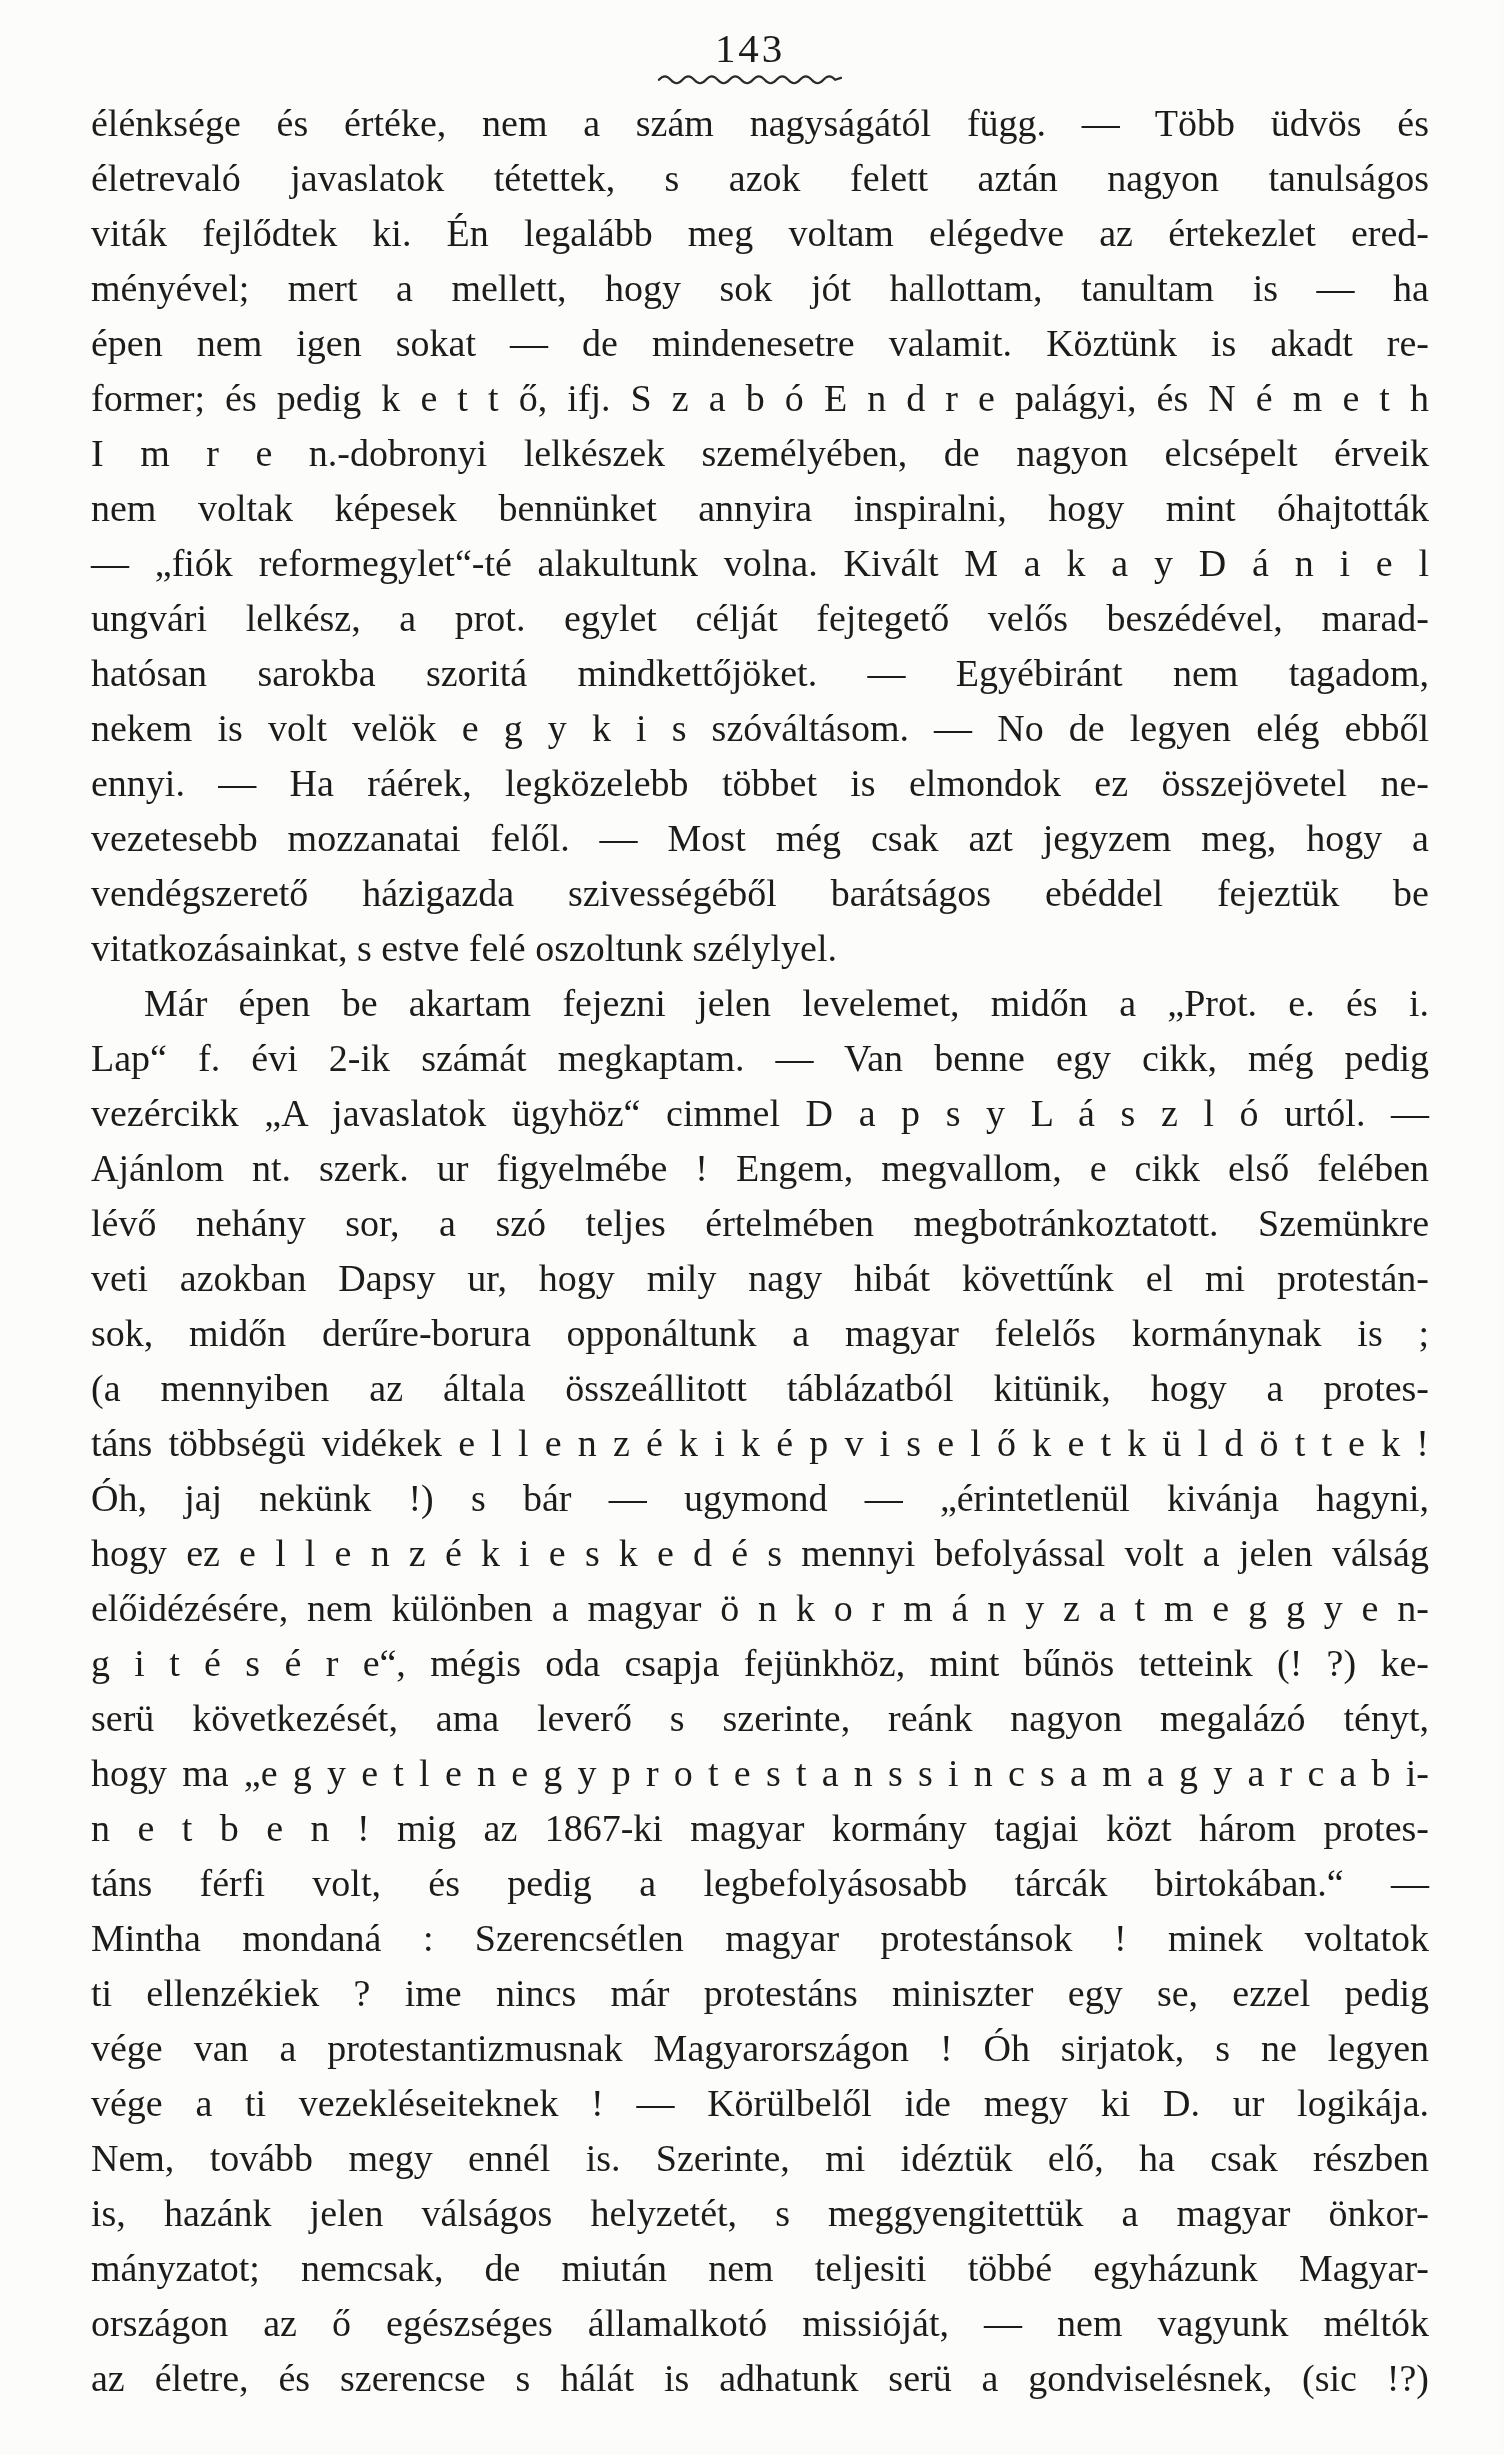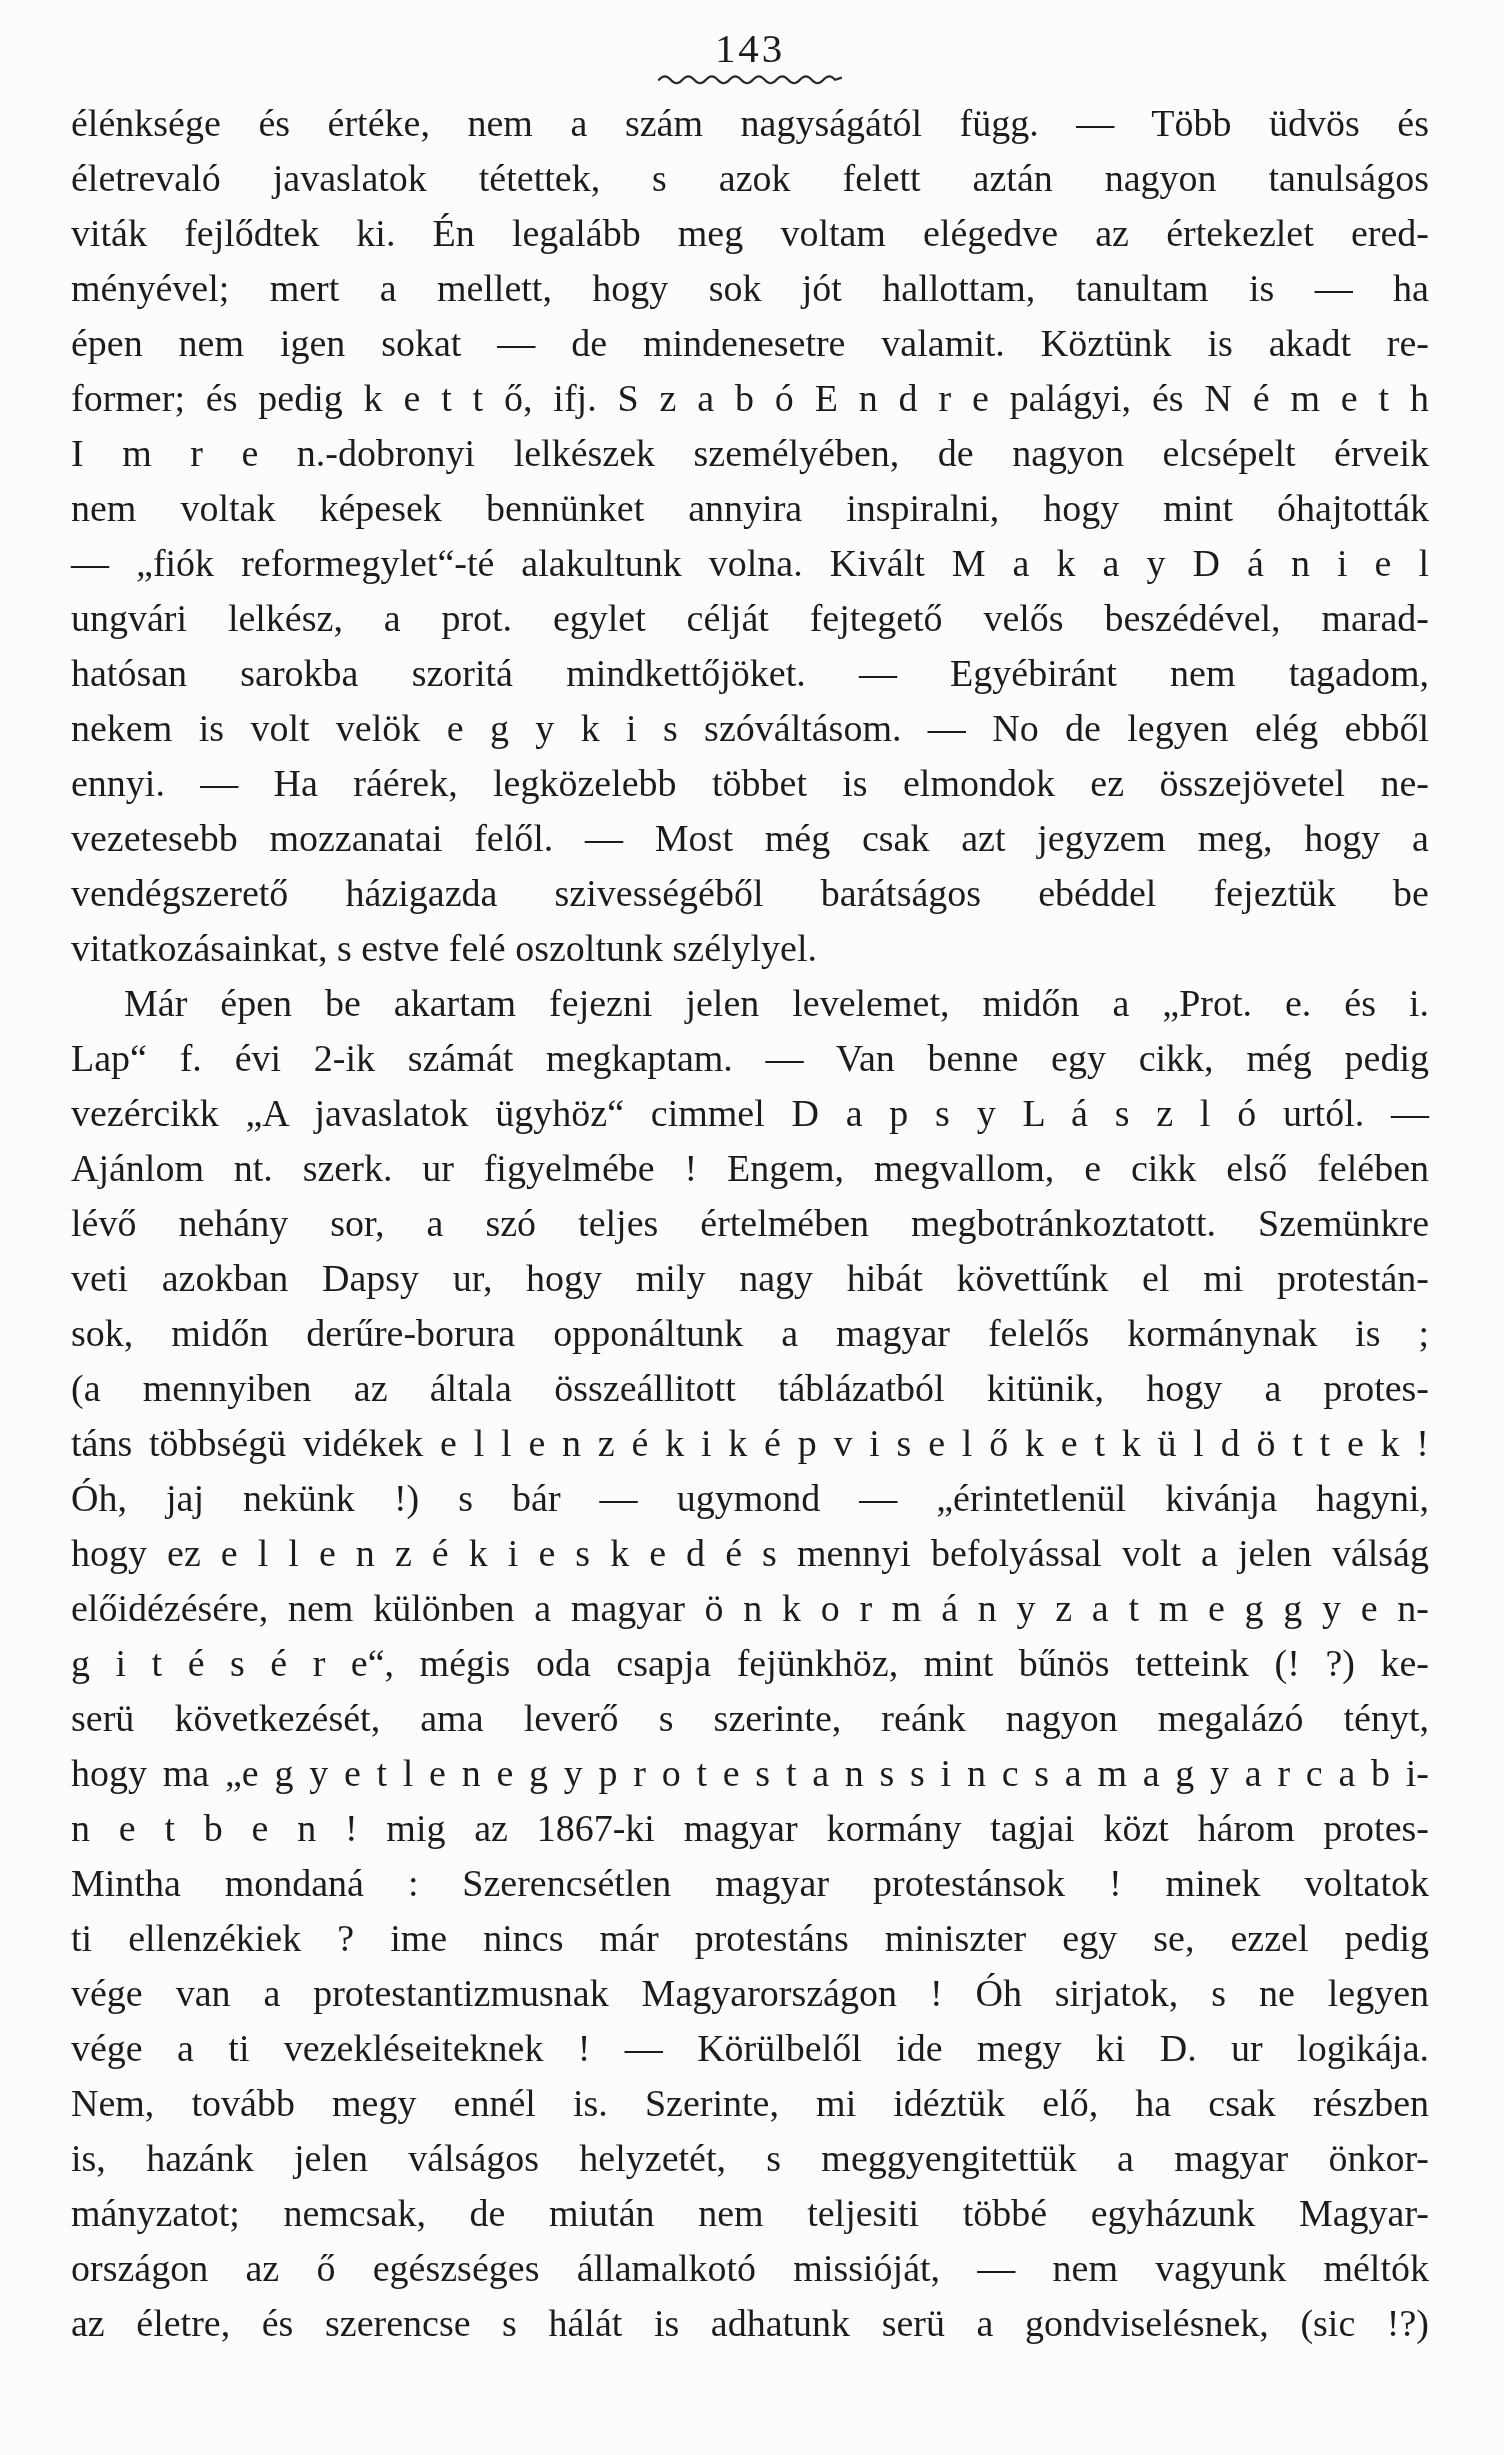--- a/index.html
+++ b/index.html
@@ -35,20 +35,21 @@
     margin: 0 auto;
   }
   .text-block {
     font-size: 38px;
     line-height: 55px;
   }
   .para { margin: 0; }
   .line {
     text-align: justify;
     text-align-last: justify;
+    margin-left: 20px;
   }
   .line.last {
     text-align-last: left;
   }
   .para.indent .line:first-child {
     text-indent: 53px;
   }
 </style>
 </head>
 <body>
@@ -91,20 +92,21 @@
         <div class="line">sok, midőn derűre-borura opponáltunk a magyar felelős kormánynak is ;</div>
         <div class="line">(a mennyiben az általa összeállitott táblázatból kitünik, hogy a protes-</div>
         <div class="line">táns többségü vidékek e l l e n z é k i k é p v i s e l ő k e t k ü l d ö t t e k !</div>
         <div class="line">Óh, jaj nekünk !) s bár — ugymond — „érintetlenül kivánja hagyni,</div>
         <div class="line">hogy ez e l l e n z é k i e s k e d é s mennyi befolyással volt a jelen válság</div>
         <div class="line">előidézésére, nem különben a magyar ö n k o r m á n y z a t m e g g y e n-</div>
         <div class="line">g i t é s é r e“, mégis oda csapja fejünkhöz, mint bűnös tetteink (! ?) ke-</div>
         <div class="line">serü következését, ama leverő s szerinte, reánk nagyon megalázó tényt,</div>
         <div class="line">hogy ma „e g y e t l e n e g y p r o t e s t a n s s i n c s a m a g y a r c a b i-</div>
         <div class="line">n e t b e n ! mig az 1867-ki magyar kormány tagjai közt három protes-</div>
+        <div class="line">táns férfi volt, és pedig a legbefolyásosabb tárcák birtokában.“ —</div>
         <div class="line">Mintha mondaná : Szerencsétlen magyar protestánsok ! minek voltatok</div>
         <div class="line">ti ellenzékiek ? ime nincs már protestáns miniszter egy se, ezzel pedig</div>
         <div class="line">vége van a protestantizmusnak Magyarországon ! Óh sirjatok, s ne legyen</div>
         <div class="line">vége a ti vezekléseiteknek ! — Körülbelől ide megy ki D. ur logikája.</div>
         <div class="line">Nem, tovább megy ennél is. Szerinte, mi idéztük elő, ha csak részben</div>
         <div class="line">is, hazánk jelen válságos helyzetét, s meggyengitettük a magyar önkor-</div>
         <div class="line">mányzatot; nemcsak, de miután nem teljesiti többé egyházunk Magyar-</div>
         <div class="line">országon az ő egészséges államalkotó missióját, — nem vagyunk méltók</div>
         <div class="line">az életre, és szerencse s hálát is adhatunk serü a gondviselésnek, (sic !?)</div>
       </div>

